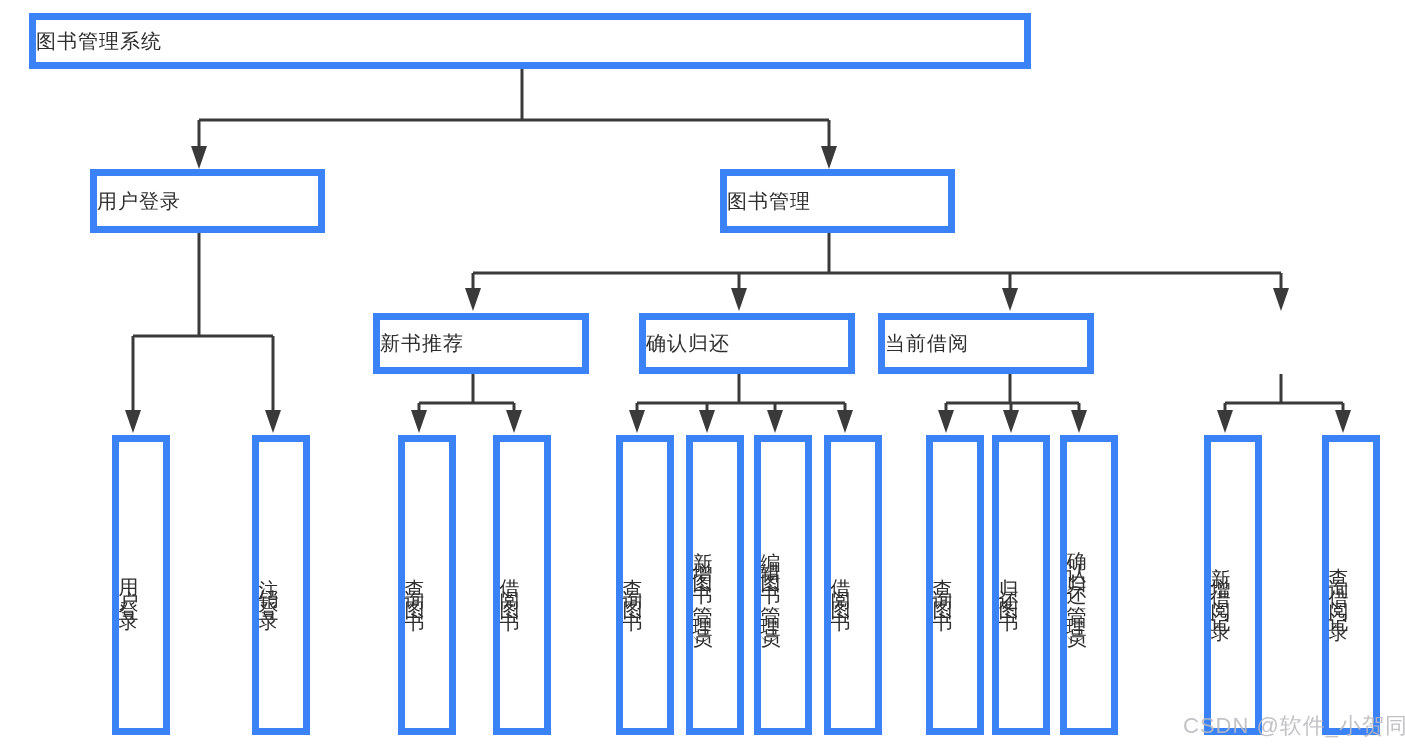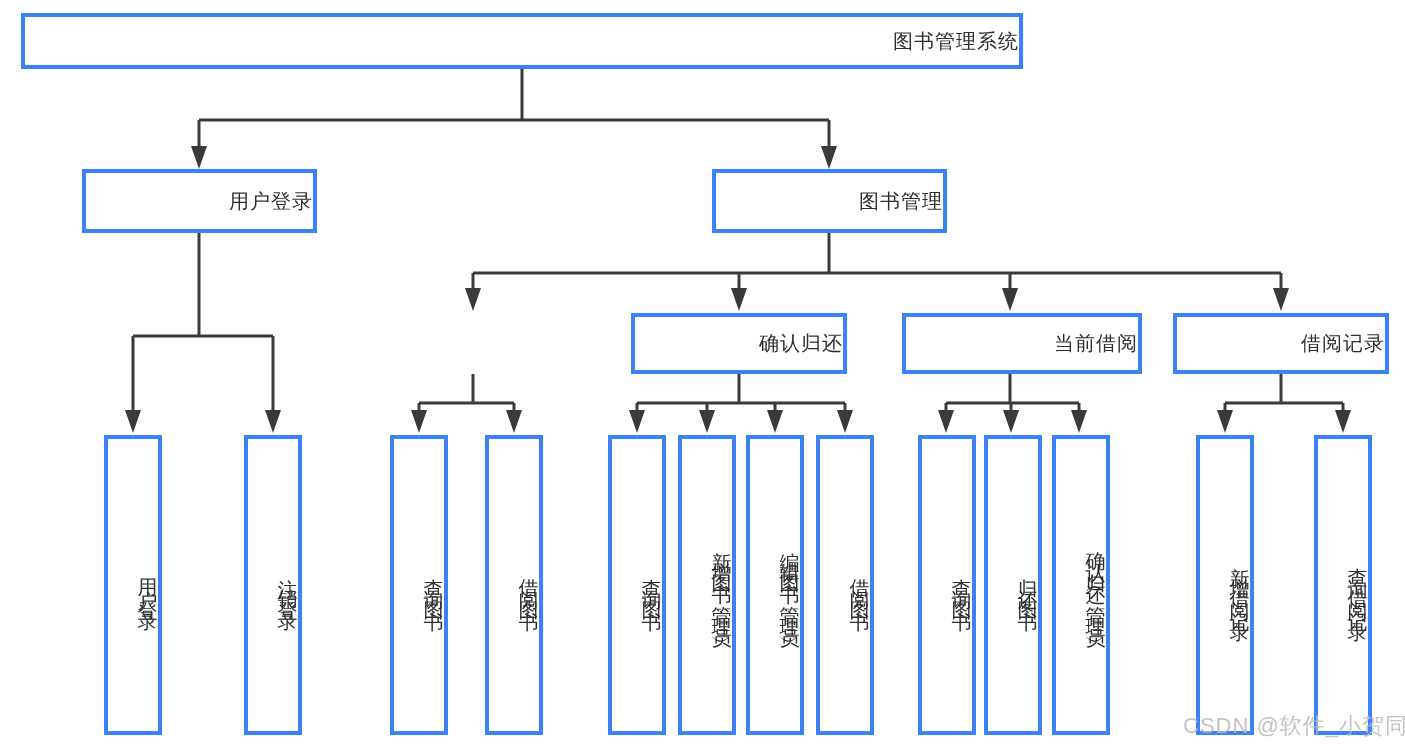--- a/index.html
+++ b/index.html
@@ -15,28 +15,29 @@
   .connectors {
     position: absolute;
     left: 0; top: 0;
     width: 1405px; height: 747px;
   }
   .connectors line { stroke: #3a3a3a; stroke-width: 3; }
   .connectors polygon { fill: #3a3a3a; }
   .box {
     position: absolute;
     background: #ffffff;
-    border: 4px solid #3b82f6;
+    border: 7px solid #3b82f6;
     box-sizing: border-box;
     display: flex;
     align-items: center;
-    justify-content: flex-end;
+    justify-content: flex-start;
     font-size: 20px;
     color: #2e2e2e;
     letter-spacing: 1px;
+    margin-left: 8px;
   }
   .leaf-text {
     writing-mode: vertical-rl;
     text-orientation: mixed;
     letter-spacing: 11px;
     line-height: 1;
     font-size: 20px;
   }
   .watermark {
     position: absolute;
@@ -120,28 +121,28 @@
     <span>图书管理系统</span>
   </div>
 
   <div class="box" style="left:82px; top:169px; width:235px; height:64px;">
     <span>用户登录</span>
   </div>
   <div class="box" style="left:712px; top:169px; width:235px; height:64px;font-family:Liberation Serif, serif;">
     <span>图书管理</span>
   </div>
 
+  <div class="box" style="left:365px; top:313px; width:216px; height:61px;">
+    <span>新书推荐</span>
+  </div>
   <div class="box" style="left:631px; top:313px; width:216px; height:61px;">
     <span>确认归还</span>
   </div>
-  <div class="box" style="left:902px; top:313px; width:240px; height:61px;">
+  <div class="box" style="left:870px; top:313px; width:216px; height:61px;">
     <span>当前借阅</span>
-  </div>
-  <div class="box" style="left:1173px; top:313px; width:216px; height:61px;">
-    <span>借阅记录</span>
   </div>
 
   <div class="box" style="left:104px; top:435px; width:58px; height:300px;">
     <span class="leaf-text">用户登录</span>
   </div>
   <div class="box" style="left:244px; top:435px; width:58px; height:300px;">
     <span class="leaf-text">注销登录</span>
   </div>
 
   <div class="box" style="left:390px; top:435px; width:58px; height:300px;">

